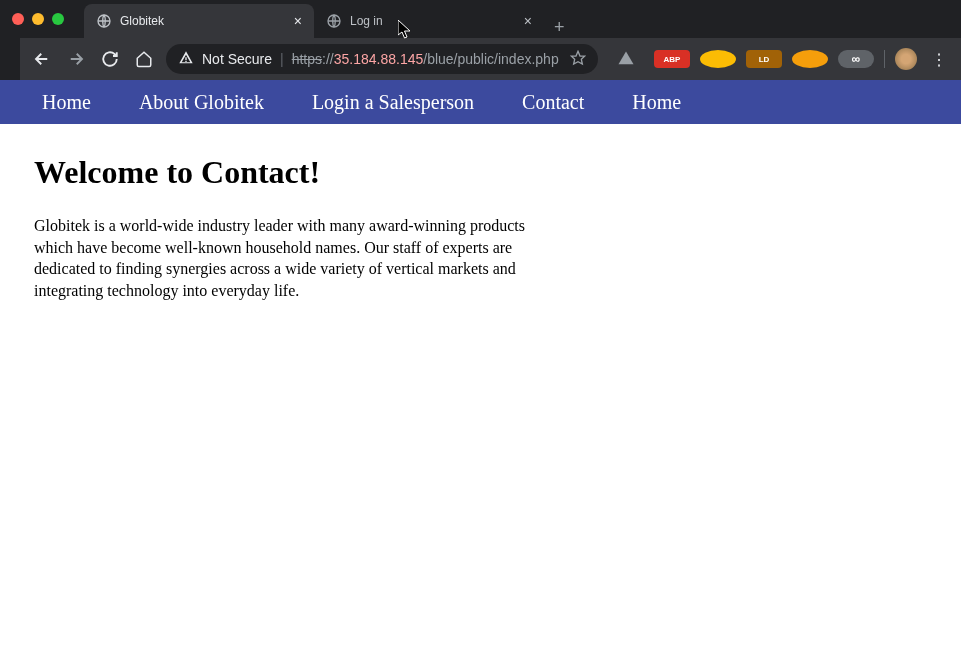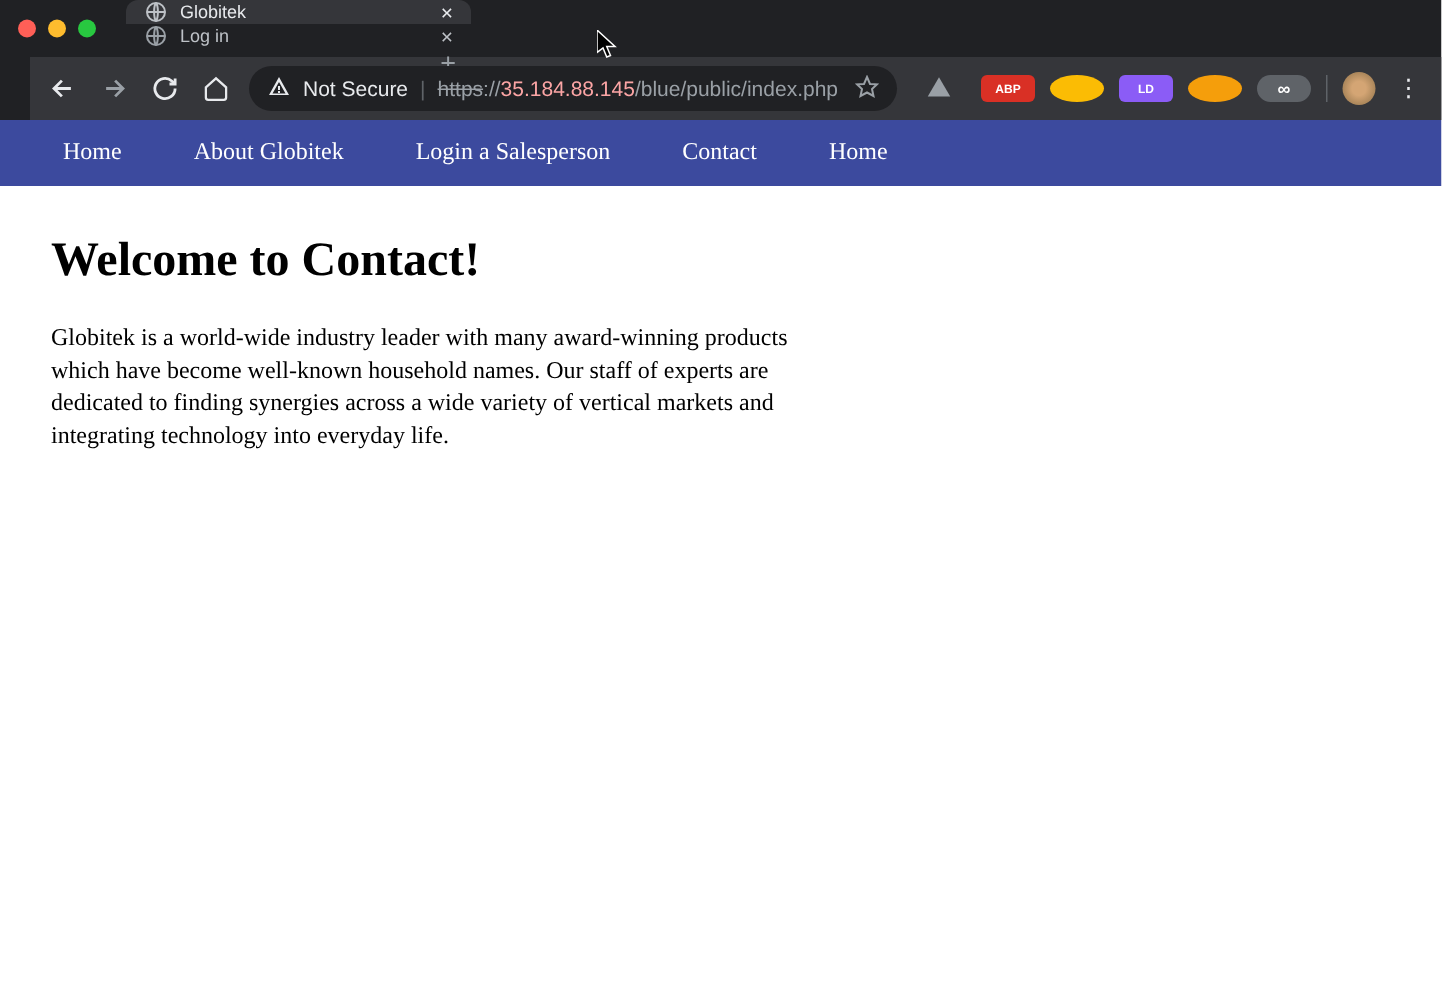--- a/index.html
+++ b/index.html
@@ -35,21 +35,20 @@
       border-radius: 50%;
     }
     .dot-red { background: #ff5f57; }
     .dot-yellow { background: #febc2e; }
     .dot-green { background: #28c840; }
     .tabs {
       display: flex;
       align-items: flex-end;
       height: 38px;
       margin-left: 8px;
-      flex-direction: column;
     }
     .tab {
       display: flex;
       align-items: center;
       height: 34px;
       padding: 0 12px;
       border-radius: 8px 8px 0 0;
       color: #bdc1c6;
       font-size: 12px;
       width: 230px;
@@ -169,21 +168,21 @@
       background: #3c4a9e;
       height: 44px;
       display: flex;
       align-items: center;
       padding-left: 42px;
       gap: 48px;
     }
     .site-nav-item {
       color: #fff;
       font-family: Georgia, "Times New Roman", serif;
-      font-size: 16px;
+      font-size: 20px;
       cursor: pointer;
     }
     .content {
       padding: 30px 34px;
     }
     .content h1 {
       font-family: Georgia, "Times New Roman", serif;
       font-size: 32px;
       font-weight: bold;
       margin-bottom: 24px;
@@ -273,21 +272,21 @@
       </span>
     </div>
     <div class="ext-icons">
       <div class="ext-ico" style="background:transparent">
         <svg width="18" height="18" viewBox="0 0 24 24" fill="#9aa0a6">
             <path d="M12 2l10 17H2L12 2z"></path>
           </svg>
       </div>
       <div class="ext-ico" style="background:#d93025">ABP</div>
       <div class="ext-ico" style="background:#fbbc04;border-radius:50%"></div>
-      <div class="ext-ico" style="background:#8b5cf6">LD</div>
+      <div class="ext-ico" style="background:#a16207">LD</div>
       <div class="ext-ico" style="background:#f59e0b;border-radius:50%"></div>
       <div class="ext-ico" style="background:#5f6368;border-radius:10px;font-size:12px">∞</div>
       <div class="ext-sep"></div>
       <div class="avatar"></div>
       <div class="menu-dots">⋮</div>
     </div>
   </div>
 </div>
 
 <nav class="site-nav">

